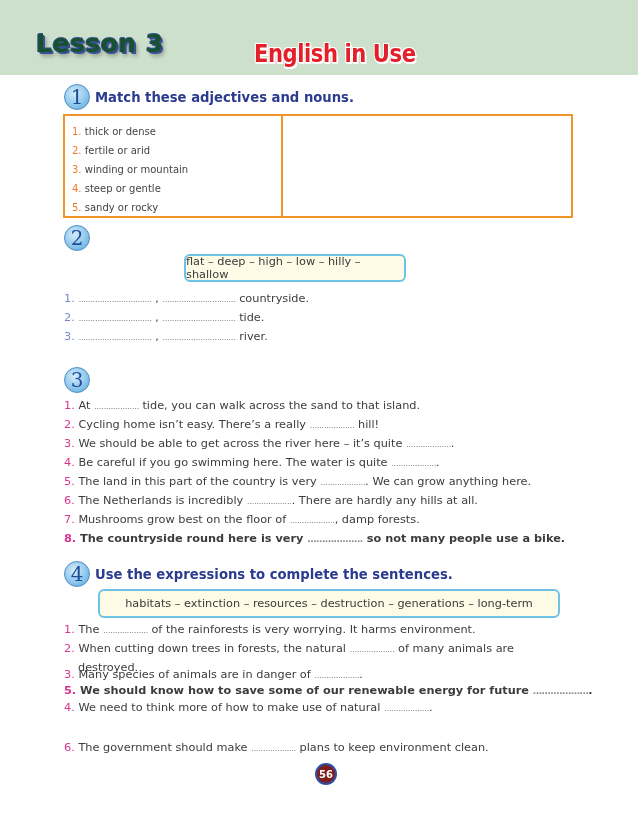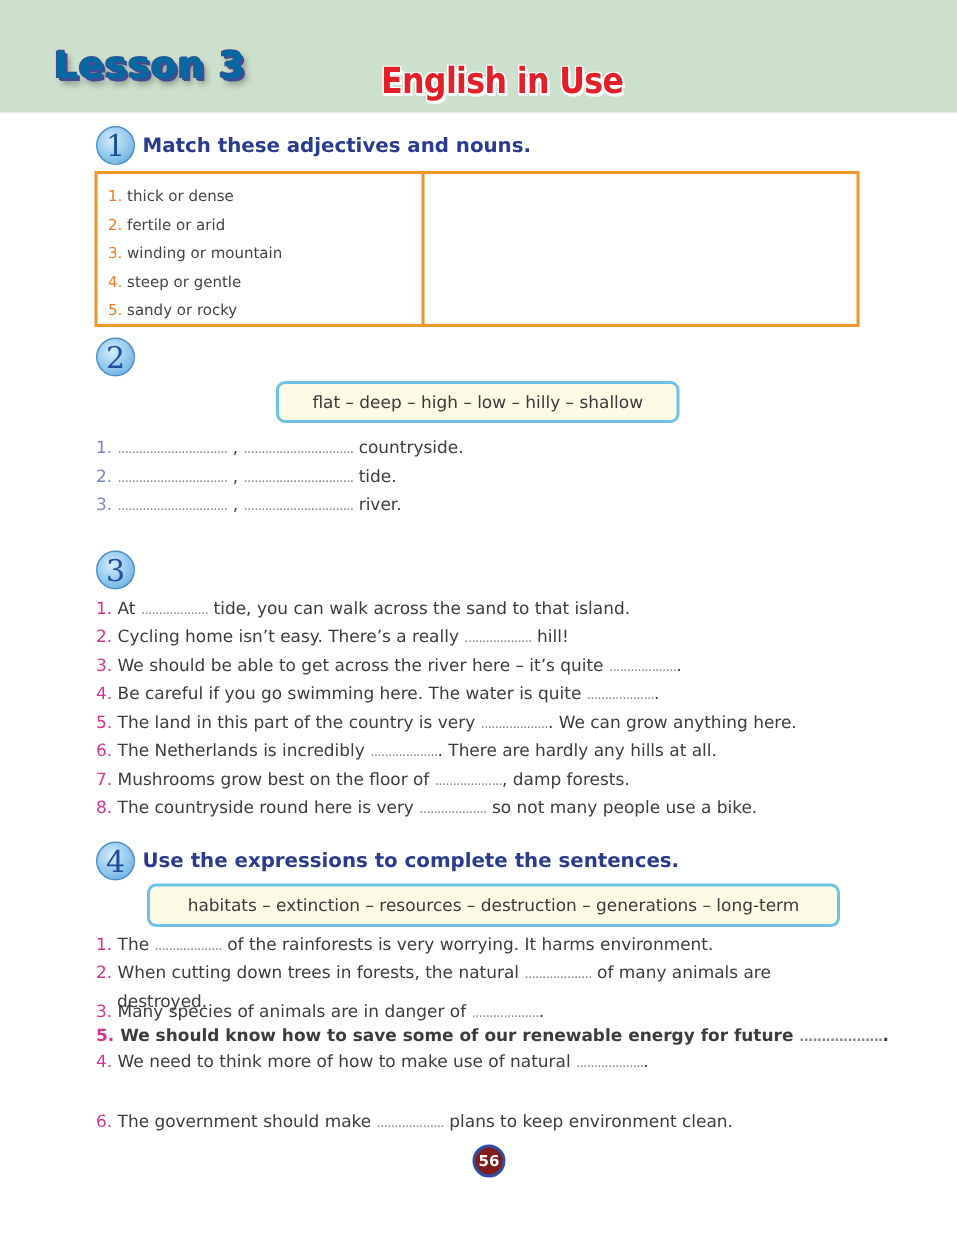--- a/index.html
+++ b/index.html
@@ -1,20 +1,20 @@
 <!DOCTYPE html>
 <html><head>
 <meta charset="utf-8">
 <style>
   * { box-sizing: border-box; margin: 0; padding: 0; }
   html, body { width: 638px; height: 822px; background: #ffffff; overflow: hidden; }
   body { font-family: "DejaVu Sans", sans-serif; color: #3a3a3a; position: relative; }
 
   .header-band { position: absolute; left: 0; top: 0; width: 638px; height: 75px; background: #cde0cc; }
-  .lesson-title { position: absolute; left: 36px; top: 29px; font-family: "DejaVu Sans", sans-serif; font-weight: bold; font-size: 25px; color: #0369a1; letter-spacing: 0.5px;
+  .lesson-title { position: absolute; left: 36px; top: 29px; font-family: "DejaVu Sans", sans-serif; font-weight: bold; font-size: 25px; color: #14532d; letter-spacing: 0.5px;
     text-shadow: 1px 1px 0 #3c4f95, 2px 2px 0 #3c4f95, -1px 0 0 #3c4f95, 0 -1px 0 #3c4f95, 3px 4px 4px rgba(0,0,0,0.35); }
   .page-title { position: absolute; left: 254px; top: 40px; font-family: "DejaVu Sans", sans-serif; font-weight: bold; font-size: 24px; color: #e3202a; letter-spacing: -0.5px;
     text-shadow: 1px 1px 0 #fff, -1px -1px 0 #fff, 1px -1px 0 #fff, -1px 1px 0 #fff, 2px 2px 0 #fff, 0 2px 0 #fff; transform: scaleX(0.88); transform-origin: left; }
 
   .ex-head { position: absolute; left: 64px; display: flex; align-items: center; }
   .num-circle { width: 26px; height: 26px; border-radius: 50%; background: radial-gradient(circle at 40% 35%, #d6ecfb 0%, #8fc7ec 55%, #5aa4d8 100%); border: 1px solid #4a8fc7;
     display: flex; align-items: center; justify-content: center; font-family: "DejaVu Serif", serif; font-size: 20px; color: #1d4f9a; margin-right: 5px; }
   .ex-title { font-family: "DejaVu Sans", sans-serif; font-weight: bold; font-size: 13.2px; color: #2b3b8f; }
 
   .match-box { position: absolute; left: 63px; top: 114px; width: 510px; height: 104px; border: 2px solid #f0952a; display: flex; }
@@ -51,21 +51,21 @@
     <div class="match-item"><span class="lbl-orange">2.</span> <span>fertile or arid</span></div>
     <div class="match-item"><span class="lbl-orange">3.</span> <span>winding or mountain</span></div>
     <div class="match-item"><span class="lbl-orange">4.</span> <span>steep or gentle</span></div>
     <div class="match-item"><span class="lbl-orange">5.</span> <span>sandy or rocky</span></div>
   </div>
 </div>
 
 <div class="ex-head" style="top:225px;">
   <span class="num-circle">2</span>
 </div>
-<div class="word-box" style="left:184px; top:254px; width:269px; height:28px;">flat – deep – high – low – hilly – shallow</div>
+<div class="word-box" style="left:184px; top:254px; width:222px; height:28px;">flat – deep – high – low – hilly – shallow</div>
 
 <div class="line" style="top:292px;">
   <span class="n-blue">1.</span>
   <span class="dots">...............................</span> ,
   <span class="dots">...............................</span>
   <span>countryside.</span>
 </div>
 <div class="line" style="top:311px;">
   <span class="n-blue">2.</span>
   <span class="dots">...............................</span> ,
@@ -82,21 +82,21 @@
 <div class="ex-head" style="top:367px;">
   <span class="num-circle">3</span>
 </div>
 <div class="line" style="top:399px;"><span class="n-pink">1.</span> <span>At</span> <span class="dots">...................</span> <span>tide, you can walk across the sand to that island.</span></div>
 <div class="line" style="top:418px;"><span class="n-pink">2.</span> <span>Cycling home isn’t easy. There’s a really</span> <span class="dots">...................</span> <span>hill!</span></div>
 <div class="line" style="top:437px;"><span class="n-pink">3.</span> <span>We should be able to get across the river here – it’s quite</span> <span class="dots">...................</span><span>.</span></div>
 <div class="line" style="top:456px;"><span class="n-pink">4.</span> <span>Be careful if you go swimming here. The water is quite</span> <span class="dots">...................</span><span>.</span></div>
 <div class="line" style="top:475px;"><span class="n-pink">5.</span> <span>The land in this part of the country is very</span> <span class="dots">...................</span><span>. We can grow anything here.</span></div>
 <div class="line" style="top:494px;"><span class="n-pink">6.</span> <span>The Netherlands is incredibly</span> <span class="dots">...................</span><span>. There are hardly any hills at all.</span></div>
 <div class="line" style="top:513px;"><span class="n-pink">7.</span> <span>Mushrooms grow best on the floor of</span> <span class="dots">...................</span><span>, damp forests.</span></div>
-<div class="line" style="top:532px;"><span class="n-pink">8.</span> <span>The countryside round here is very</span> <span class="dots">...................</span> <span>so not many people use a bike.</span></div>
+<div class="line" style="top:532px;font-weight:bold;"><span class="n-pink">8.</span> <span>The countryside round here is very</span> <span class="dots">...................</span> <span>so not many people use a bike.</span></div>
 
 <div class="ex-head" style="top:561px;">
   <span class="num-circle">4</span>
   <span class="ex-title">Use the expressions to complete the sentences.</span>
 </div>
 <div class="word-box" style="left:98px; top:589px; width:462px; height:29px;">habitats – extinction – resources – destruction – generations – long-term</div>
 
 <div class="line" style="top:623px;"><span class="n-pink">1.</span> <span>The</span> <span class="dots">...................</span> <span>of the rainforests is very worrying. It harms environment.</span></div>
 <div class="line" style="top:642px;"><span class="n-pink">2.</span> <span>When cutting down trees in forests, the natural</span> <span class="dots">...................</span> <span>of many animals are</span></div>
 <div class="line" style="top:661px; left:78px;">destroyed.</div>

